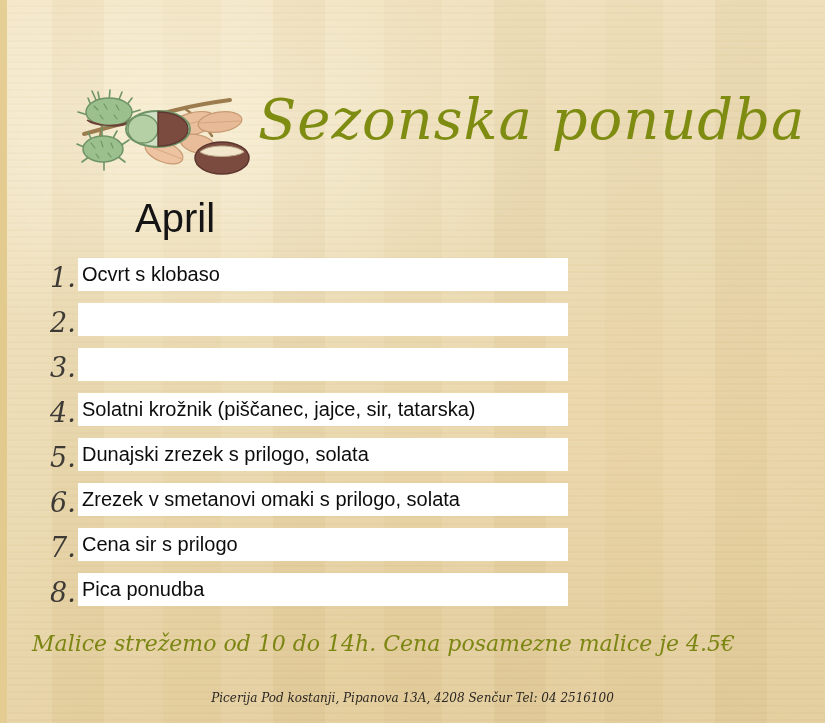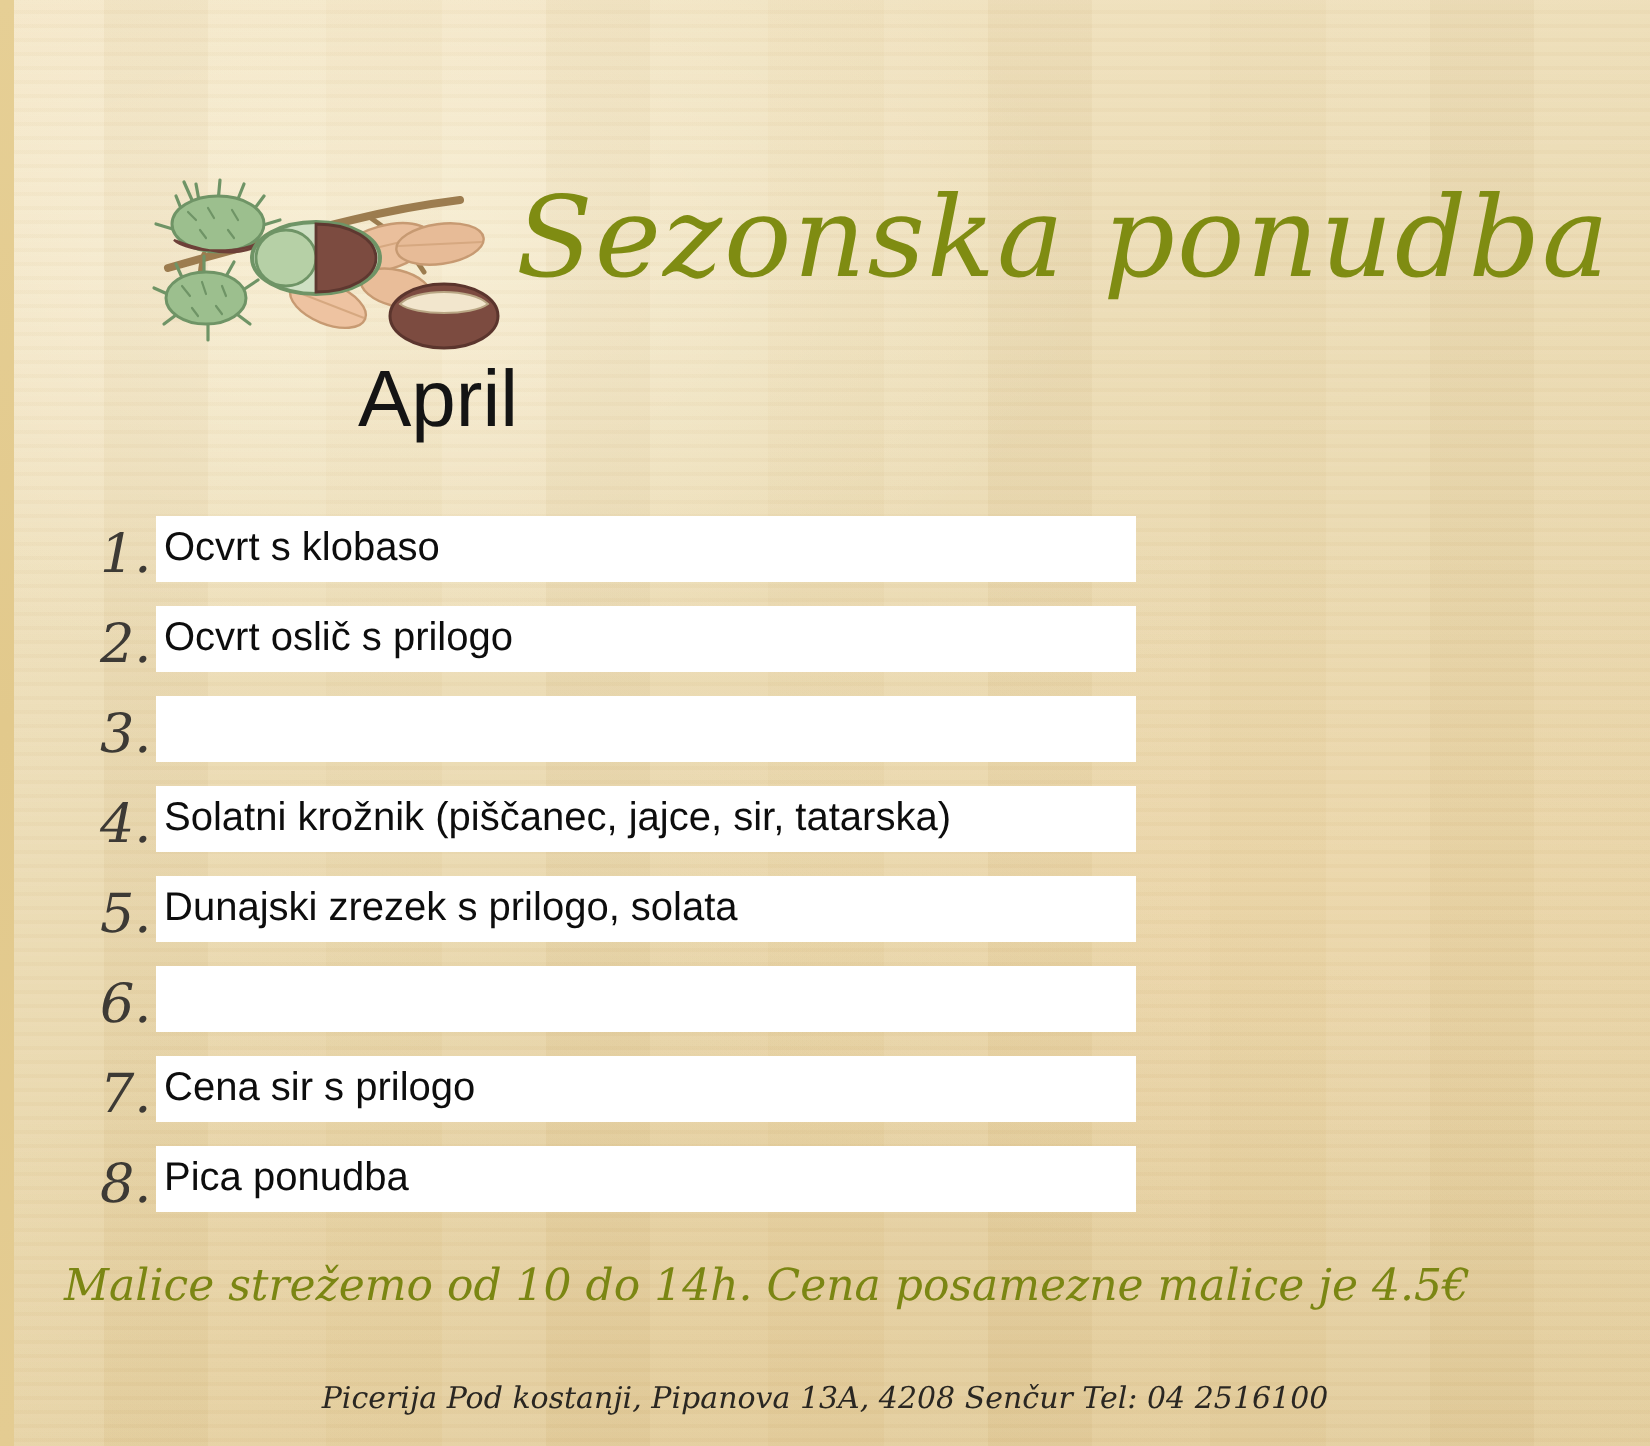--- a/index.html
+++ b/index.html
@@ -87,27 +87,26 @@
     font-size: 56px;
     line-height: 1;
     letter-spacing: 1px;
     color: #7f8c12;
     white-space: nowrap;
   }
 
   #month-heading {
     position: absolute;
     left: 135px;
-    top: 180px;
+    top: 198px;
     font-family: "Liberation Sans", sans-serif;
     font-size: 40px;
     font-weight: 400;
     color: #141414;
     line-height: 1;
-    margin-left: 44px;
   }
 
   
   #menu-list {
     position: absolute;
     left: 0;
     top: 258px;
     width: 825px;
   }
 
@@ -165,21 +164,21 @@
   }
 
   #footer-address {
     position: absolute;
     left: 0;
     top: 692px;
     width: 825px;
     text-align: center;
     font-family: "DejaVu Serif", "Liberation Serif", serif;
     font-style: italic;
-    font-size: 15px;
+    font-size: 12px;
     line-height: 1;
     color: #2a2722;
     white-space: nowrap;
   }
 </style>
 </head>
 <body>
 
 <div id="poster">
 
@@ -257,21 +256,20 @@
 
     <div class="menu-row">
       <span class="menu-number">1.</span>
       <span class="menu-bar"></span>
       <span class="menu-text">Ocvrt s klobaso</span>
     </div>
 
     <div class="menu-row">
       <span class="menu-number">2.</span>
       <span class="menu-bar"></span>
-      <span class="menu-text">Ocvrt oslič s prilogo</span>
     </div>
 
     <div class="menu-row">
       <span class="menu-number">3.</span>
       <span class="menu-bar"></span>
     </div>
 
     <div class="menu-row">
       <span class="menu-number">4.</span>
       <span class="menu-bar"></span>
@@ -280,20 +278,21 @@
 
     <div class="menu-row">
       <span class="menu-number">5.</span>
       <span class="menu-bar"></span>
       <span class="menu-text">Dunajski zrezek s prilogo, solata</span>
     </div>
 
     <div class="menu-row">
       <span class="menu-number">6.</span>
       <span class="menu-bar"></span>
+      <span class="menu-text">Zrezek v smetanovi omaki s prilogo, solata</span>
     </div>
 
     <div class="menu-row">
       <span class="menu-number">7.</span>
       <span class="menu-bar"></span>
       <span class="menu-text">Cena sir s prilogo</span>
     </div>
 
     <div class="menu-row">
       <span class="menu-number">8.</span>

